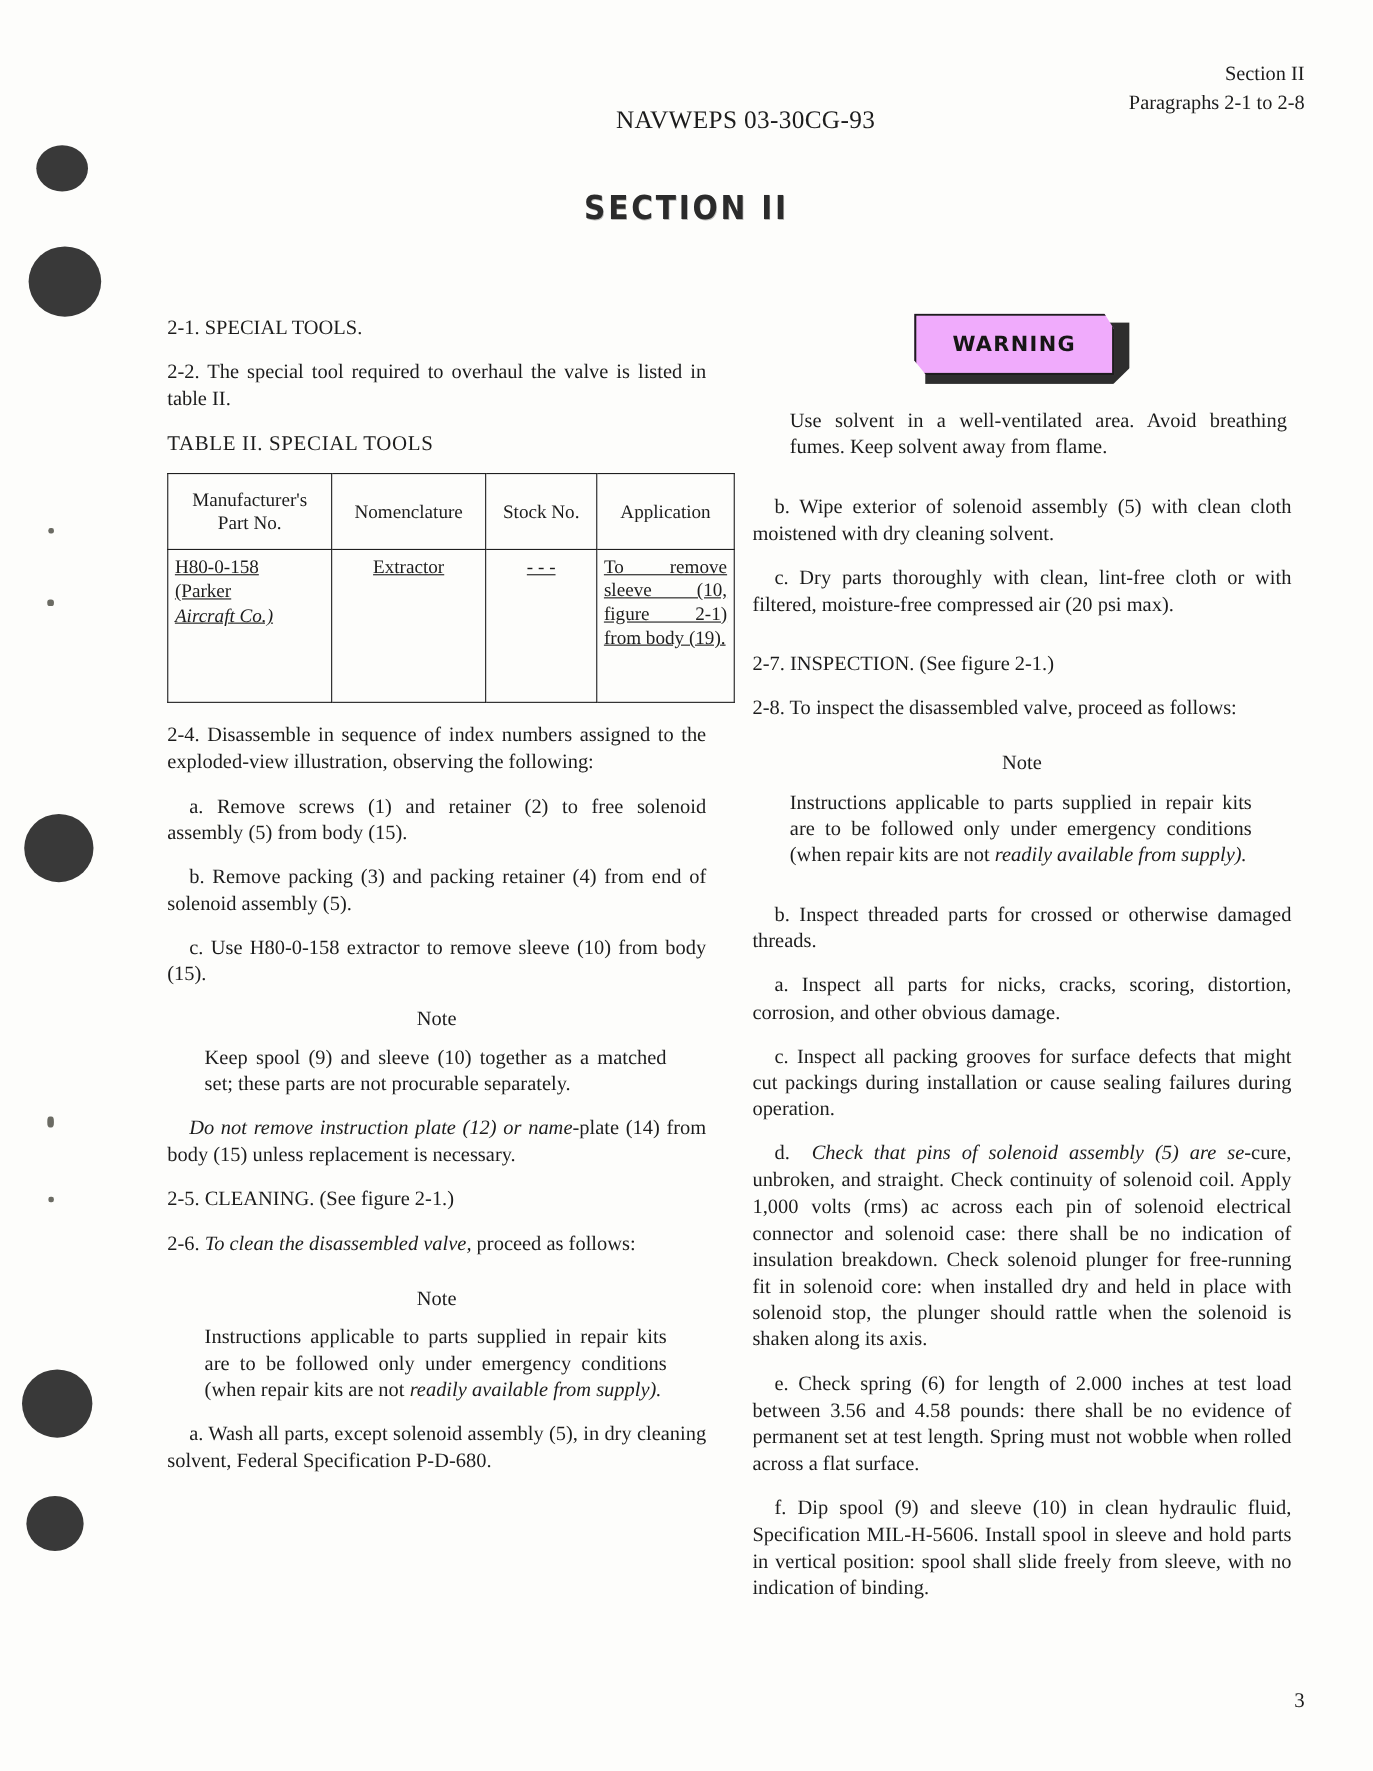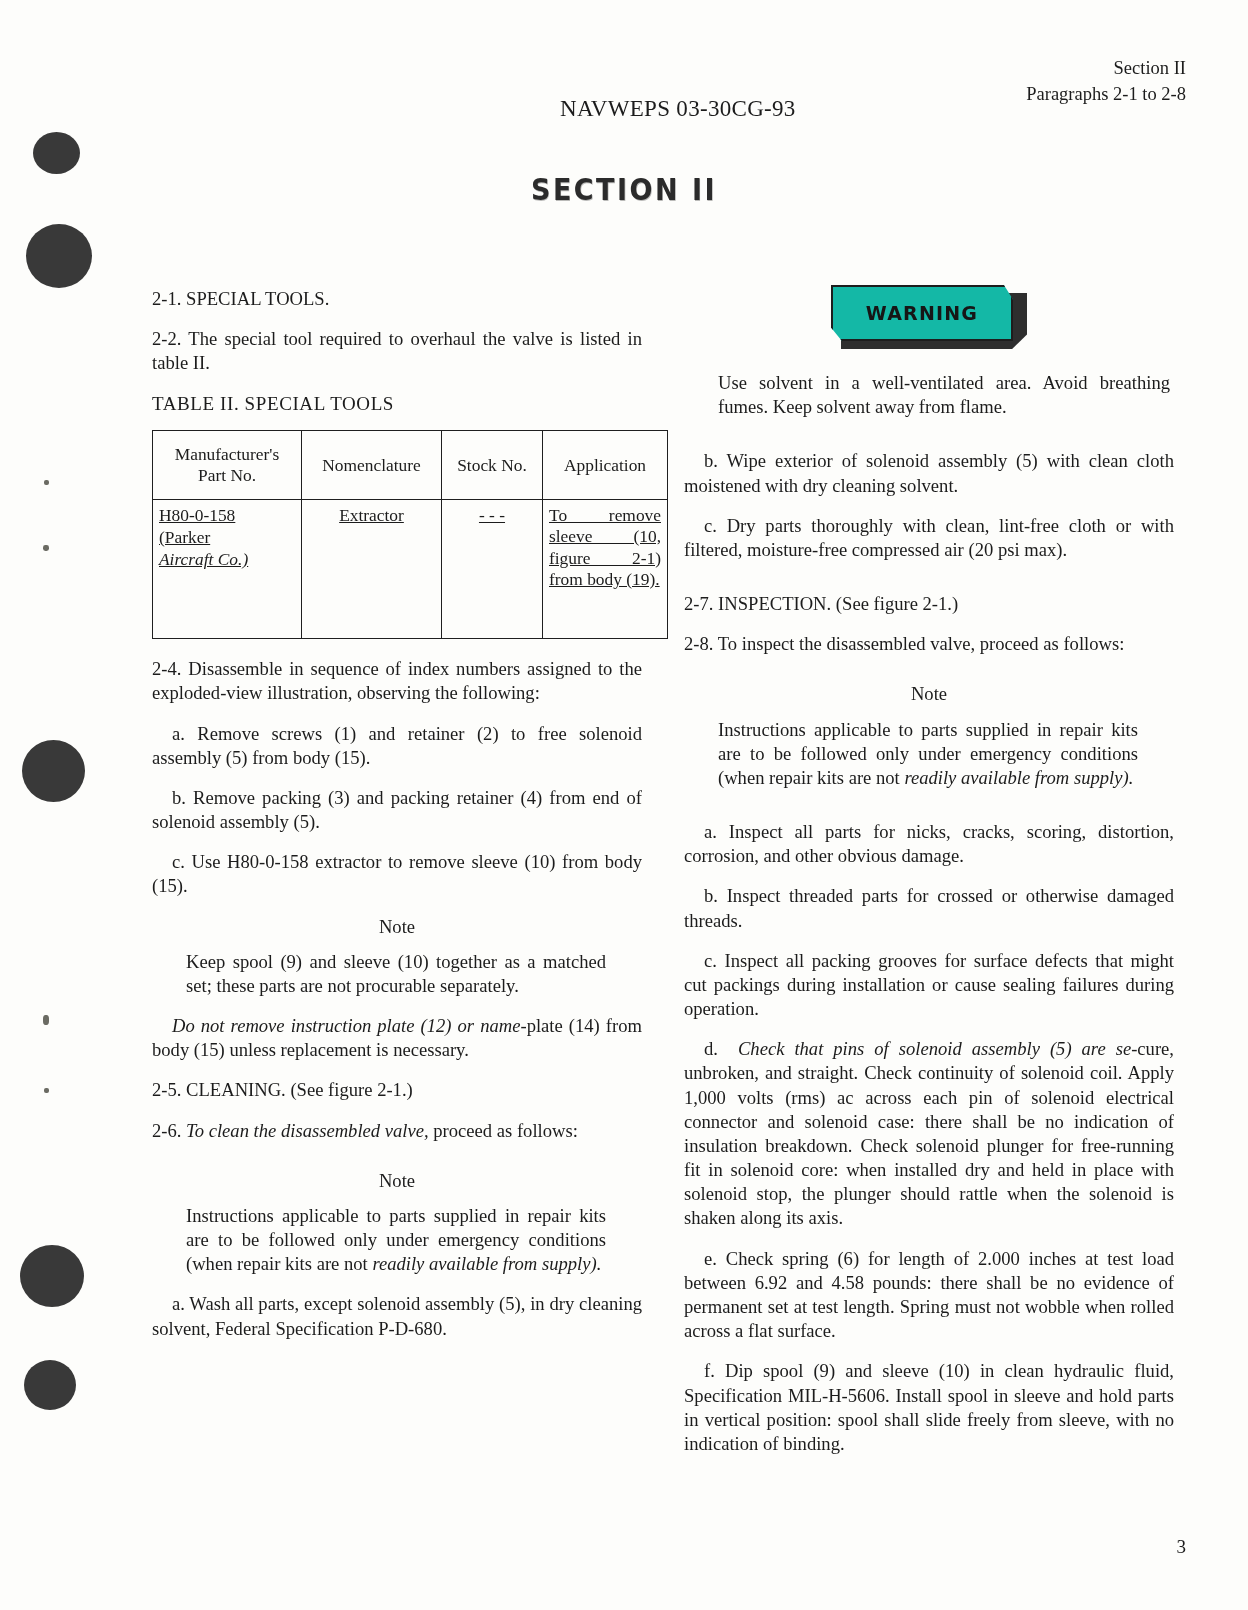--- a/index.html
+++ b/index.html
@@ -141,21 +141,21 @@
     height: 56px;
     background: #2e2e2e;
     clip-path: polygon(0 0, 100% 0, 100% 74%, 92% 100%, 0 100%, 0 0);
   }
   .warn-box {
     position: absolute;
     left: 0;
     top: 0;
     width: 178px;
     height: 52px;
-    background: #14b8a6;
+    background: #f0abfc;
     border: 2.4px solid #1d1d1d;
     clip-path: polygon(0 0, 95% 0, 100% 26%, 100% 100%, 6% 100%, 0 76%);
     display: flex;
     align-items: center;
     justify-content: center;
   }
   .warn-text {
     font-family: "DejaVu Sans", sans-serif;
     font-weight: bold;
     font-size: 19px;
@@ -271,27 +271,27 @@
 
     <div class="spacer-sm"></div>
     <p>2-7.  INSPECTION.  (See figure 2-1.)</p>
     <p>2-8.  To inspect the disassembled valve, proceed as follows:</p>
 
     <div class="spacer-sm"></div>
     <div class="note-head">Note</div>
     <div class="note-body"><span>Instructions applicable to parts supplied in repair kits are to be followed only under emergency conditions (when repair kits are not </span><i>readily available from supply).</i></div>
 
     <div class="spacer-sm"></div>
+    <p class="para-indent">b.  Inspect threaded parts for crossed or otherwise damaged threads.</p>
     <p class="para-indent">a.  Inspect all parts for nicks, cracks, scoring, distortion, corrosion, and other obvious damage.</p>
-    <p class="para-indent">b.  Inspect threaded parts for crossed or otherwise damaged threads.</p>
     <p class="para-indent">c.  Inspect all packing grooves for surface defects that might cut packings during installation or cause sealing failures during operation.</p>
 
     <p class="para-indent">
       <span>d.&nbsp; </span><i>Check that pins of solenoid assembly (5) are se-</i><span>cure, unbroken, and straight.  Check continuity of solenoid coil.  Apply 1,000 volts (rms) ac across each pin of solenoid electrical connector and solenoid case: there shall be no indication of insulation breakdown. Check solenoid plunger for free-running fit in solenoid core:  when installed dry and held in place with solenoid stop, the plunger should rattle when the solenoid is shaken along its axis.</span>
     </p>
 
-    <p class="para-indent">e.  Check spring (6) for length of 2.000 inches at test load between 6.92 and 4.58 pounds: there shall be no evidence of permanent set at test length.  Spring must not wobble when rolled across a flat surface.</p>
+    <p class="para-indent">e.  Check spring (6) for length of 2.000 inches at test load between 3.56 and 4.58 pounds: there shall be no evidence of permanent set at test length.  Spring must not wobble when rolled across a flat surface.</p>
     <p class="para-indent">f.  Dip spool (9) and sleeve (10) in clean hydraulic fluid, Specification MIL-H-5606.  Install spool in sleeve and hold parts in vertical position: spool shall slide freely from sleeve, with no indication of binding.</p>
   </div>
 
   <div class="page-num">3</div>
 
 </div>
 
 </body></html>

